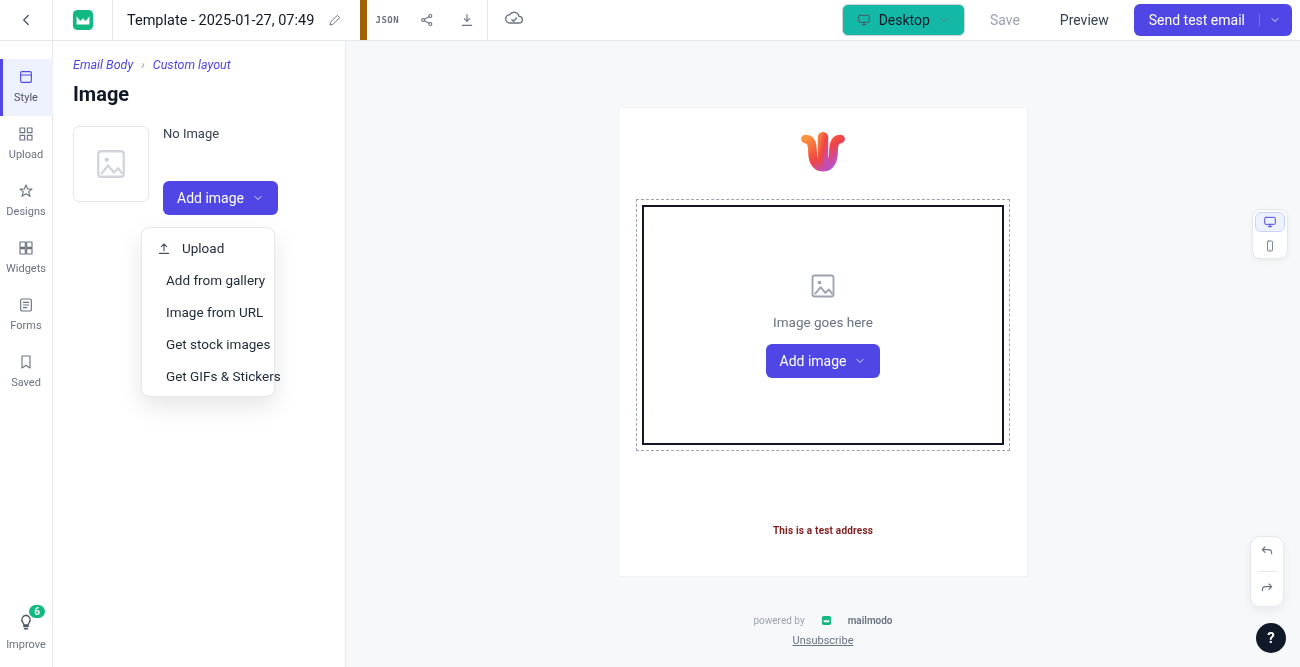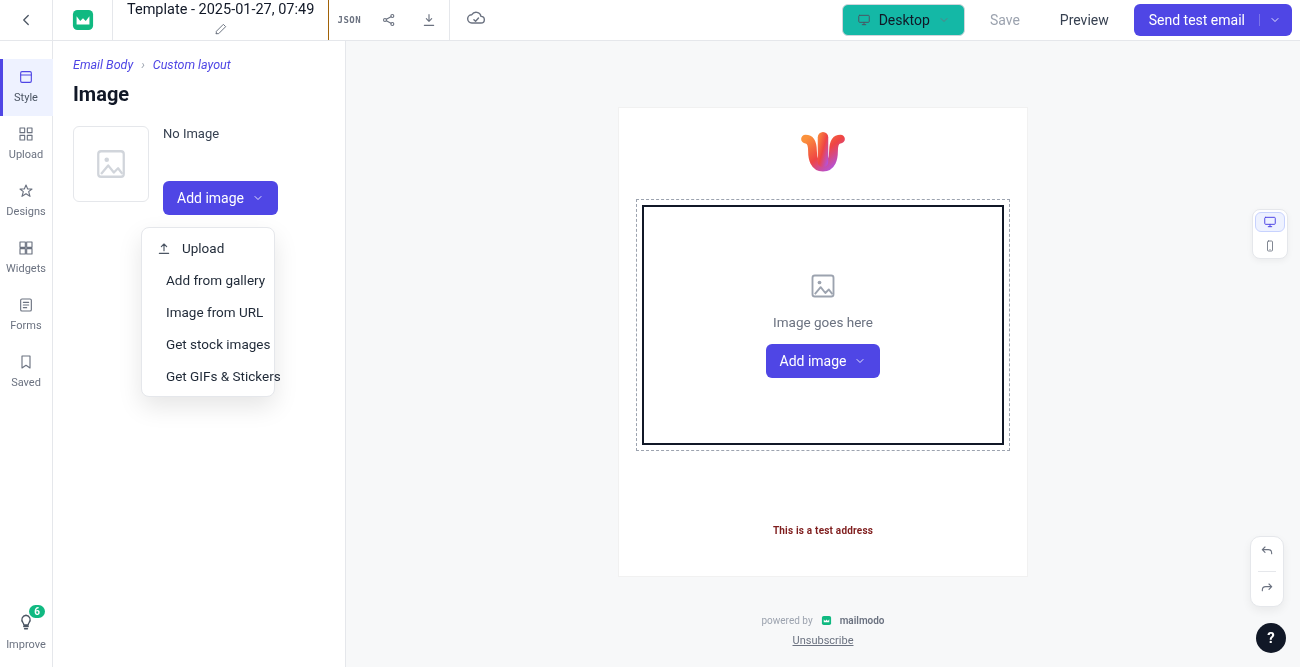--- a/index.html
+++ b/index.html
@@ -4,21 +4,21 @@
 <style>
   * { box-sizing: border-box; margin: 0; padding: 0; font-family: -apple-system, BlinkMacSystemFont, "Segoe UI", Roboto, Helvetica, Arial, sans-serif; }
   html, body { width: 1300px; height: 667px; overflow: hidden; background: #fff; color: #111827; }
 
   
   .topbar { height: 41px; display: flex; align-items: center; border-bottom: 1px solid #e5e7eb; }
   .topbar-left { display: flex; align-items: center; height: 100%; }
   .tb-cell { display: flex; align-items: center; justify-content: center; height: 100%; border-right: 1px solid #e5e7eb; }
   .tb-back { width: 53px; }
   .tb-logo { width: 60px; }
-  .tb-title { padding: 0 14px; gap: 0; border-right: 1px solid #a16207; flex-direction: column; }
+  .tb-title { padding: 0 14px; gap: 10px; border-right: 7px solid #a16207; }
   .tb-title-txt { font-size: 14.5px; color: #111827; }
   .tb-icon { width: 40px; display:flex; align-items:center; justify-content:center; height:100%; }
   .tb-icons-wrap { border-right: 1px solid #e5e7eb; height:100%; display:flex; }
   .tb-cloud { padding: 0 16px; }
   .topbar-right { margin-left: auto; display: flex; align-items: center; gap: 10px; padding-right: 8px; }
 
   .btn { display: inline-flex; align-items: center; gap: 8px; font-size: 14px; border-radius: 6px; padding: 7px 14px; cursor: pointer; border: 1px solid transparent; }
   .btn-outline { border: 1px solid #d1d5db; background: #14b8a6; color: #111827; }
   .btn-ghost { background: transparent; color: #6b7280; text-align: center; }
   .btn-ghost.save { color: #9ca3af; }
@@ -64,21 +64,21 @@
 
   .email-preview { width: 410px; margin: 66px auto 0; background:#fff; box-shadow: 0 0 0 1px #f1f1f1 inset; padding: 18px 0 24px; display:flex; flex-direction:column; align-items:center; min-height: 470px; position:relative; }
   .ep-logo { width:56px; height:56px; margin-top: 0; margin-bottom: 18px; }
 
   .ep-dashed-outer { width: calc(100% - 36px); border:1px dashed #9ca3af; padding:5px; margin: 0 auto; }
   .ep-inner-box { border:2px solid #111827; min-height: 240px; display:flex; flex-direction:column; align-items:center; justify-content:center; gap:14px; padding: 62px 10px; }
   .goeshere { font-size:13.5px; color:#6b7280; }
   .ep-addbtn { }
 
   .ep-footer-note { margin-top: 74px; font-size:10px; font-weight:700; color:#7f1d1d; letter-spacing:.2px; }
-  .powered { margin-top: 28px; font-size:10px; color:#9ca3af; display:flex; align-items:center; gap:8px; }
+  .powered { margin-top: 28px; font-size:10px; color:#9ca3af; display:flex; align-items:center; gap:16px; }
   .unsub { margin-top: 8px; font-size:11px; color:#6b7280; text-decoration:underline; }
 
   
   .ic { stroke:#6b7280; stroke-width:1.7; fill:none; stroke-linecap:round; stroke-linejoin:round; }
   .ic-dk { stroke:#4b5563; stroke-width:1.7; fill:none; stroke-linecap:round; stroke-linejoin:round; }
   .ic-ind { stroke:#4f46e5; stroke-width:1.7; fill:none; stroke-linecap:round; stroke-linejoin:round; }
   .ic-wh { stroke:#fff; stroke-width:1.7; fill:none; stroke-linecap:round; stroke-linejoin:round; }
 
   .json-badge { font-family: ui-monospace, monospace; font-size:9px; font-weight:800; letter-spacing:.5px; color:#6b7280; }
 

